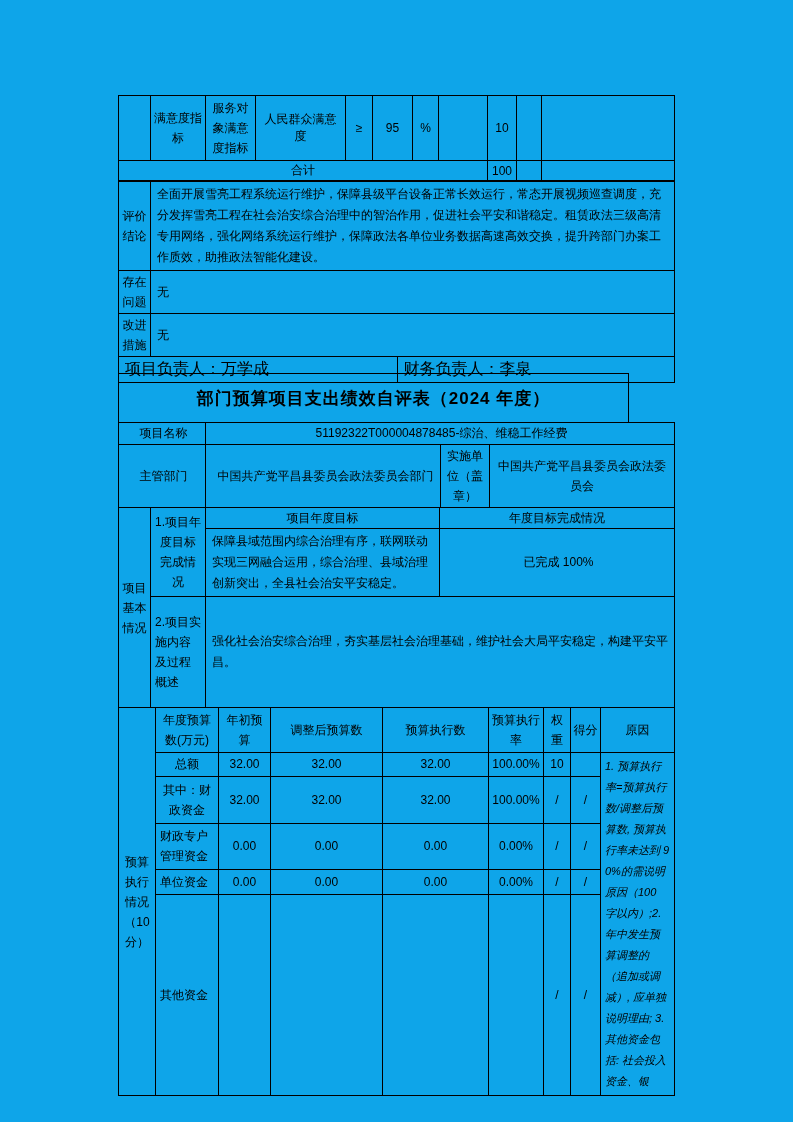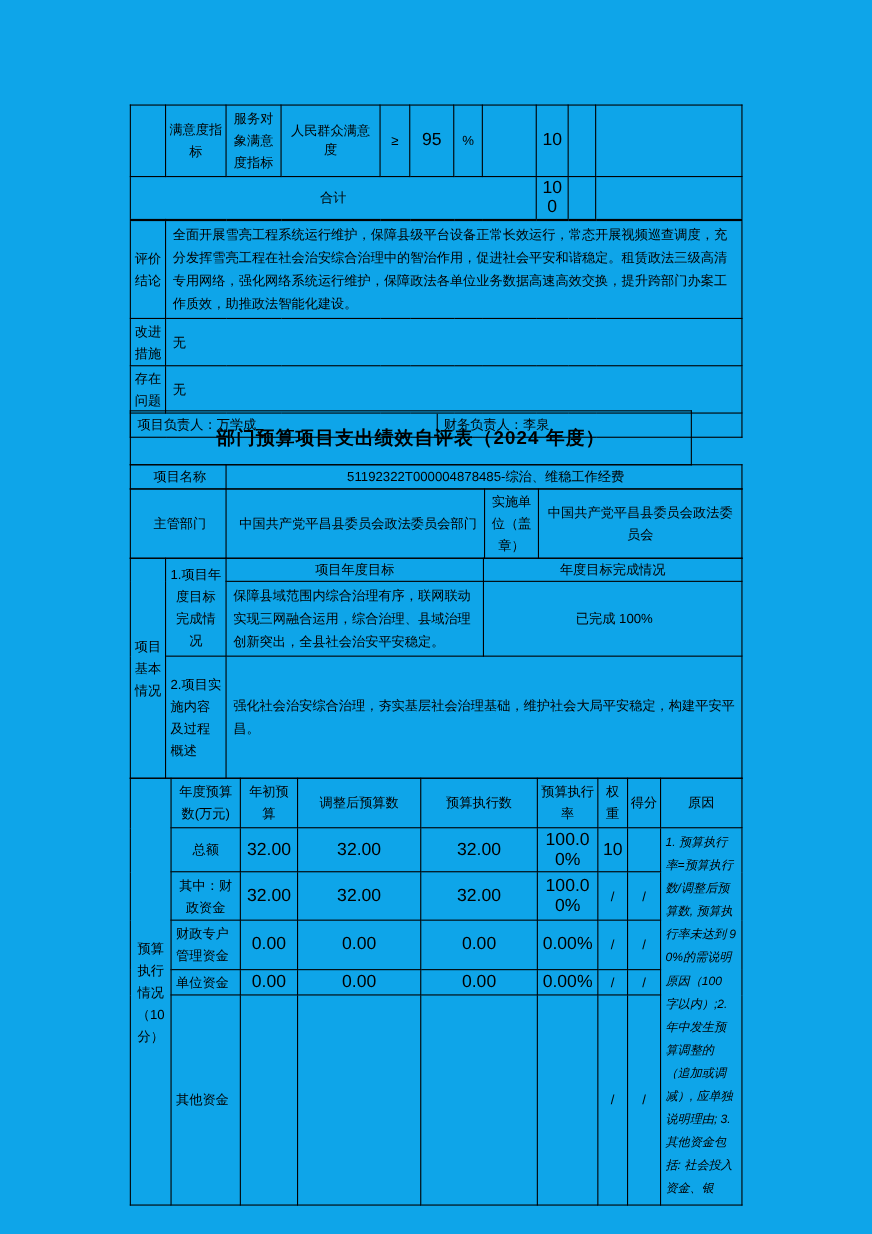--- a/index.html
+++ b/index.html
@@ -31,33 +31,33 @@
   .title-cell{
     font-weight:bold;
     font-size:17px;
     letter-spacing:1px;
     border:1px solid #000;
   }
   .thick-b{border-bottom:2px solid #000;margin-left:20px;}
   .split-row{display:flex;width:100%;height:100%;align-items:center;}
   .split-row .half{
     width:50%;box-sizing:border-box;
-    text-align:right;padding:2px 6px;font-size:12px;
+    text-align:right;padding:2px 6px;font-size:16px;
     align-self:stretch;display:flex;align-items:center;
   }
   .split-row .half.second{border-left:1px solid #000;}
   .reason-cell{
     font-style:italic;
     font-size:11px;
     line-height:21px;
     text-align:left;
     vertical-align:top;
     padding:3px 4px;
   }
-  .num{font-size:16px;}
+  .num{font-size:12px;}
   .pageno{
     position:absolute;left:0;right:0;top:1024px;
     text-align:center;font-size:12px;color:#222;
   }
 </style>
 </head>
 <body>
 
 <div class="page">
 
@@ -92,26 +92,26 @@
     <tr style="height:19px">
       <td colspan="8" class="thick-b">合计</td>
       <td class="num thick-b">100</td>
       <td class="thick-b"></td>
       <td class="thick-b"></td>
     </tr>
     <tr style="height:66px">
       <td class="vlabel">评价结论</td>
       <td colspan="10" class="longtext">全面开展雪亮工程系统运行维护，保障县级平台设备正常长效运行，常态开展视频巡查调度，充分发挥雪亮工程在社会治安综合治理中的智治作用，促进社会平安和谐稳定。租赁政法三级高清专用网络，强化网络系统运行维护，保障政法各单位业务数据高速高效交换，提升跨部门办案工作质效，助推政法智能化建设。</td>
     </tr>
+    <tr style="height:40px">
+      <td class="vlabel">存在问题</td>
+      <td colspan="10" class="longtext">无</td>
+    </tr>
     <tr style="height:41px">
       <td class="vlabel">改进措施</td>
-      <td colspan="10" class="longtext">无</td>
-    </tr>
-    <tr style="height:40px">
-      <td class="vlabel">存在问题</td>
       <td colspan="10" class="longtext">无</td>
     </tr>
     <tr style="height:22px">
       <td colspan="11" style="padding:0">
         <div class="split-row">
           <div class="half">项目负责人：万学成</div>
           <div class="half second">财务负责人：李泉</div>
         </div>
       </td>
     </tr>

